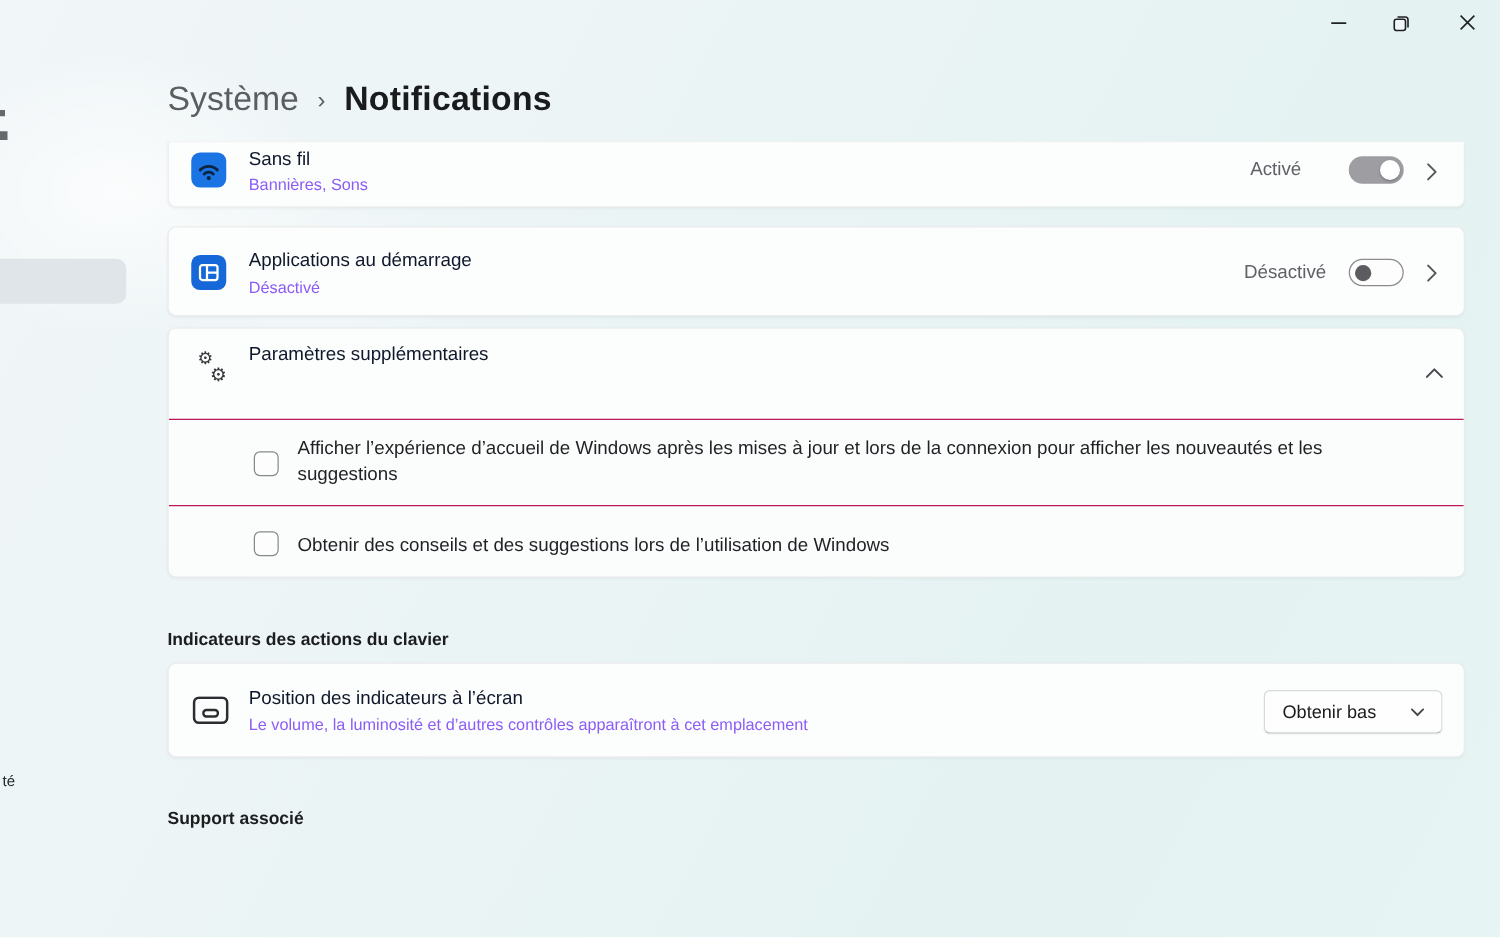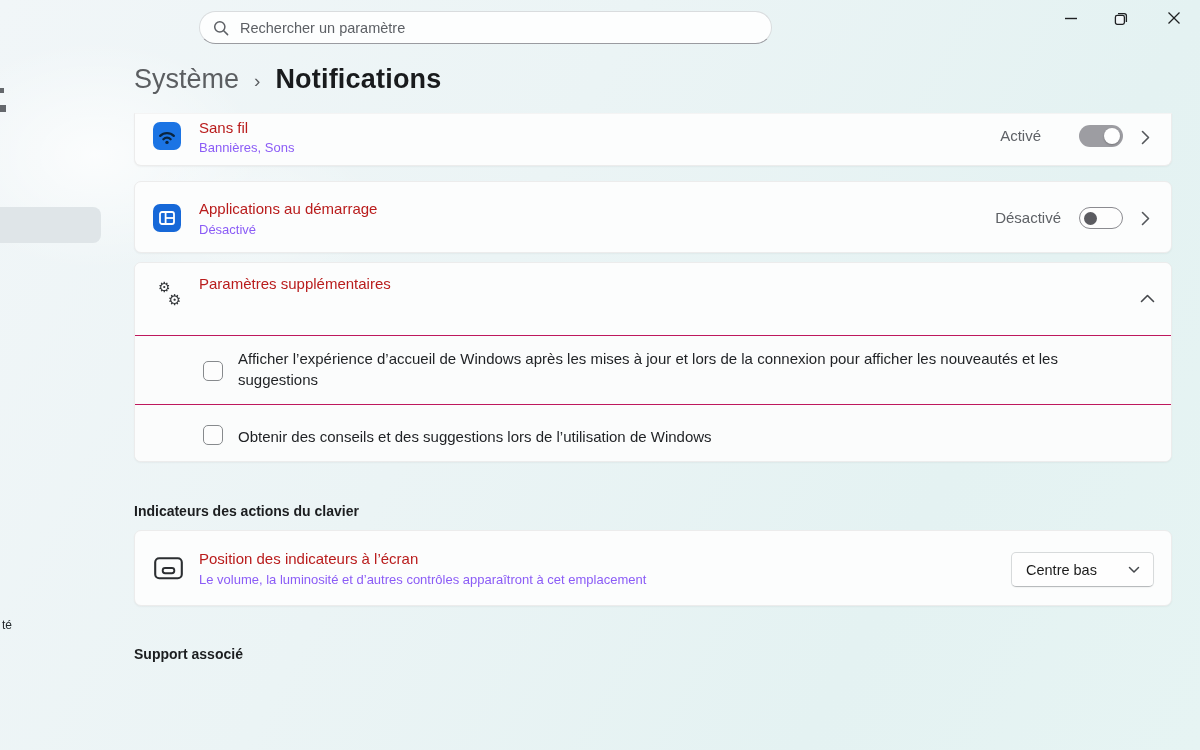--- a/index.html
+++ b/index.html
@@ -45,21 +45,21 @@
   .crumb-parent { font-size:27px; color:#5b5e61; }
   .crumb-sep { font-size:19px; color:#5b5e61; margin:0 15px; transform:translateY(1px); }
   .crumb-current { font-size:27px; font-weight:700; color:#191b1d; letter-spacing:.2px; }
 
   
   .card {
     position:absolute; left:134px; width:1038px;
     background:#fcfdfd; border:1px solid #ececec; border-radius:7px;
     box-shadow:0 1px 2px rgba(0,0,0,.045);
   }
-  .row-title { position:absolute; left:64px; font-size:15px; color:#b91c1c; }
+  .row-title { position:absolute; left:64px; font-size:15px; color:#0f172a; }
   .row-sub   { position:absolute; left:64px; font-size:13px; color:#8b5cf6; }
   .status-label { position:absolute; font-size:15px; color:#5e6166; }
   .chev { position:absolute; display:flex; }
 
   .tile-icon { position:absolute; width:28px; height:28px; border-radius:7px; display:flex; align-items:center; justify-content:center; }
   .mono-icon { position:absolute; display:flex; align-items:center; justify-content:center; }
 
   
   .toggle-on {
     position:absolute; width:44px; height:22px; border-radius:11px; background:#9d9da2;
@@ -110,29 +110,20 @@
 <div class="screen">
 
   <div class="bg-blob" style="left:-70px; top:40px; width:330px; height:230px;"></div>
   <div class="bg-blob" style="left:120px; top:130px; width:260px; height:170px; opacity:.5;"></div>
 
   <div class="edge-mark" style="left:0; top:88px; width:4px; height:5px;"></div>
   <div class="edge-mark" style="left:0; top:105px; width:6px; height:7px;"></div>
   <div class="left-pill"></div>
   <div class="cutoff-text">té</div>
 
-  <div class="search-box">
-    <span class="mono-icon" style="position:static;">
-      <svg width="16" height="16" viewBox="0 0 16 16" fill="none">
-        <circle cx="6.8" cy="6.8" r="5.1" stroke="#5d6065" stroke-width="1.5"></circle>
-        <line x1="10.7" y1="10.7" x2="14.6" y2="14.6" stroke="#5d6065" stroke-width="1.5" stroke-linecap="round"></line>
-      </svg>
-    </span>
-    <input type="text" placeholder="Rechercher un paramètre" style="">
-  </div>
 
   <div class="win-btn" style="left:1051px;">
     <svg width="16" height="16" viewBox="0 0 16 16">
       <line x1="2" y1="8.5" x2="14" y2="8.5" stroke="#1f2123" stroke-width="1.4"></line>
     </svg>
   </div>
   <div class="win-btn" style="left:1101px;">
     <svg width="18" height="18" viewBox="0 0 18 18" fill="none">
       <path d="M6 4.6 h6.2 a2.2 2.2 0 0 1 2.2 2.2 v6.2" stroke="#1f2123" stroke-width="1.3"></path>
       <rect x="3.4" y="6.4" width="9" height="9" rx="1.8" stroke="#1f2123" stroke-width="1.3" fill="#f0f5f7"></rect>
@@ -219,21 +210,21 @@
   <div class="card" style="top:530px; height:76px;">
     <span class="mono-icon" style="left:19px; top:26px;">
       <svg width="29" height="23" viewBox="0 0 29 23" fill="none">
         <rect x="1.2" y="1.2" width="26.6" height="20" rx="4" stroke="#2b2e31" stroke-width="2.1"></rect>
         <rect x="8.7" y="11" width="11.6" height="5.2" rx="2.4" stroke="#2b2e31" stroke-width="1.9"></rect>
       </svg>
     </span>
     <span class="row-title" style="top:19px;">Position des indicateurs à l’écran</span>
     <span class="row-sub" style="top:41px;">Le volume, la luminosité et d’autres contrôles apparaîtront à cet emplacement</span>
     <div class="dropdown">
-      <span class="value">Centre bas</span>
+      <span class="value">Obtenir bas</span>
       <span style="display:flex;">
         <svg width="12" height="8" viewBox="0 0 12 8" fill="none">
           <polyline points="1.5,1.5 6,6 10.5,1.5" stroke="#45484c" stroke-width="1.5" stroke-linecap="round" stroke-linejoin="round"></polyline>
         </svg>
       </span>
     </div>
   </div>
 
   <div class="section-h" style="top:646px;">Support associé</div>
 

